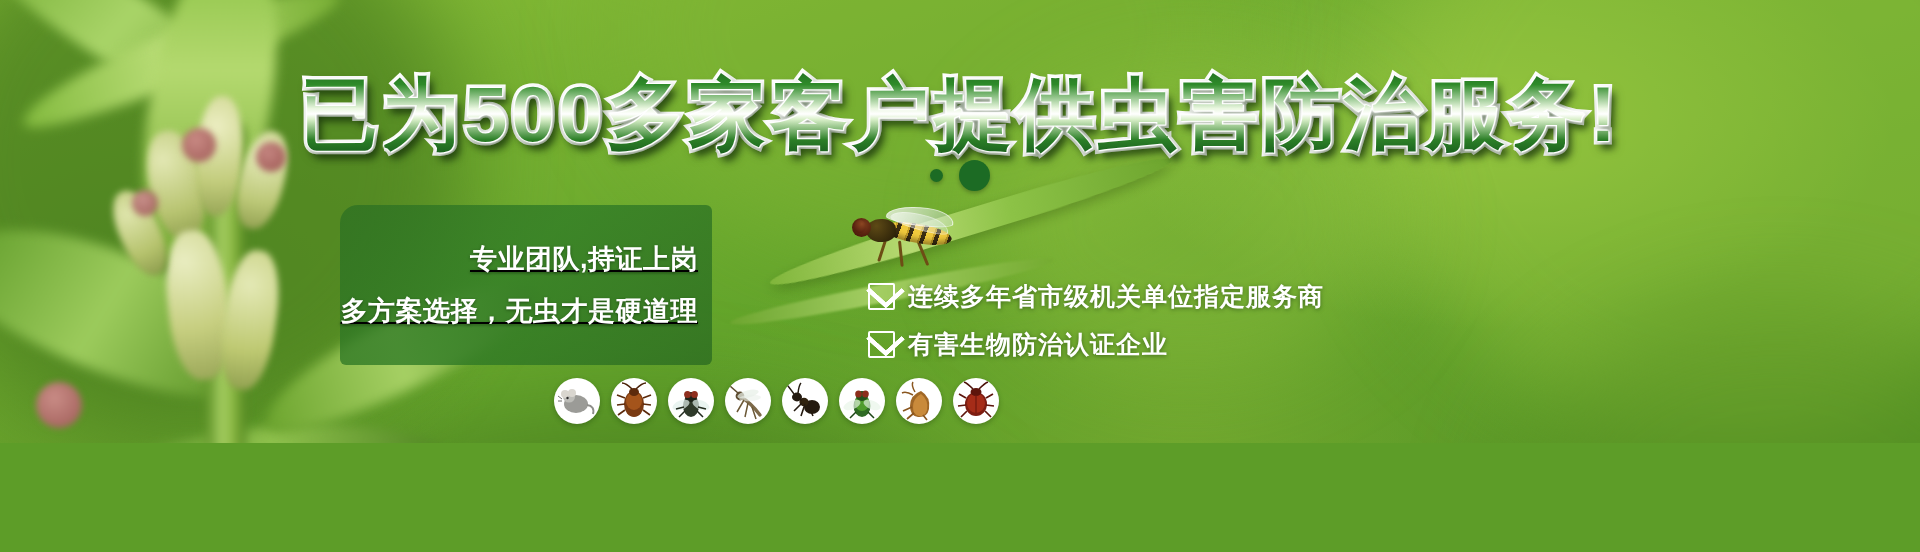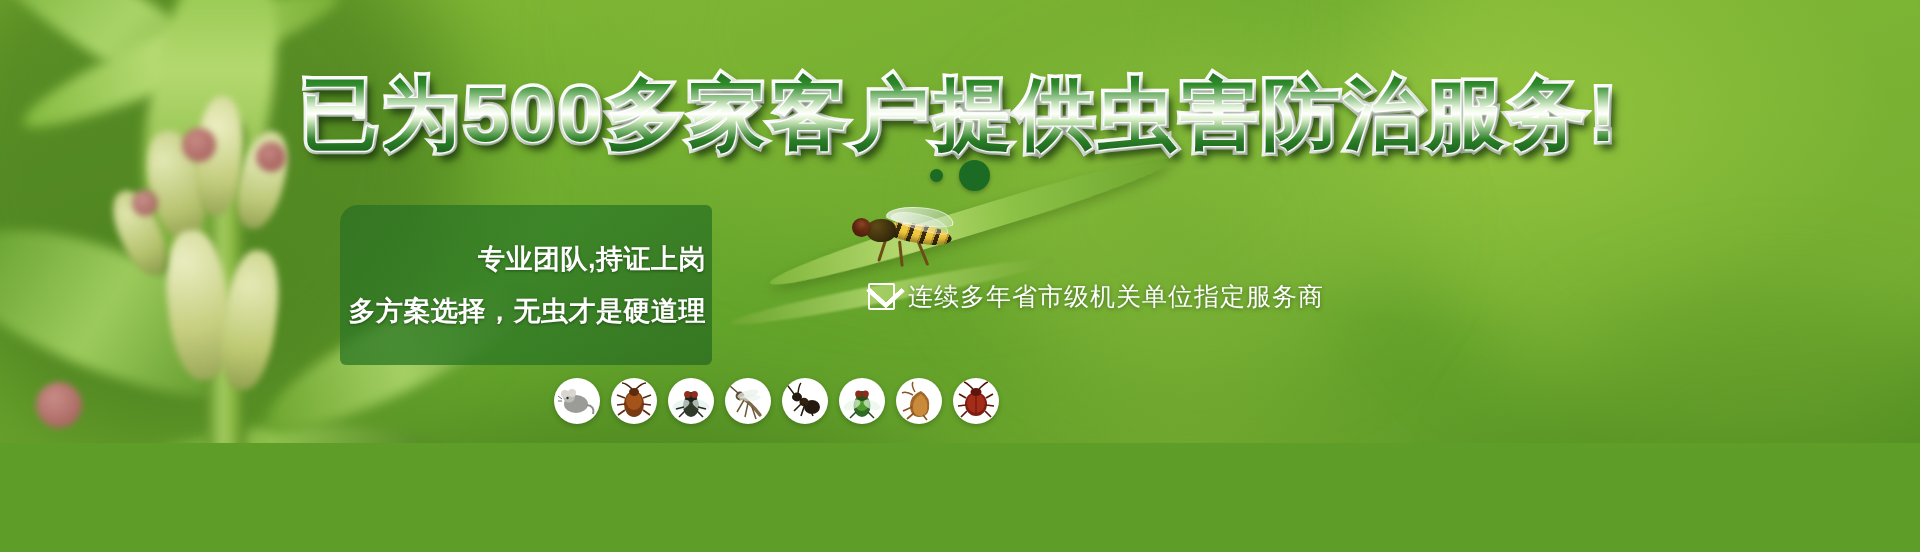--- a/index.html
+++ b/index.html
@@ -88,37 +88,37 @@
 
   
   .panel{
     position:absolute;left:340px;top:205px;width:372px;height:160px;
     background:linear-gradient(135deg,rgba(42,110,34,.72),rgba(48,124,38,.80) 45%,rgba(40,104,32,.74));
     border-radius:18px 6px 6px 6px;
   }
   .panel-lines{
     position:absolute;left:340px;top:205px;width:372px;height:160px;
     display:flex;flex-direction:column;justify-content:center;align-items:flex-end;
-    padding-right:6px;box-sizing:border-box;
+    padding-right:14px;box-sizing:border-box;text-decoration:underline;
   }
   .pline{color:#ffffff;font-weight:bold;white-space:nowrap;
     text-shadow:0 1px 3px rgba(14,40,8,.55);}
   .pline.l1{font-size:27px;letter-spacing:.5px;margin-bottom:16px;}
   .pline.l2{font-size:27px;letter-spacing:.5px;}
   .pline.l3{font-size:27px;letter-spacing:.5px;}
 
   
   .checks{position:absolute;left:868px;top:272px;}
   .check-row{display:flex;align-items:center;height:48px;}
   .check-box{width:23px;height:23px;border:2px solid #ffffff;border-radius:2px;
     position:relative;flex:0 0 auto;margin-right:13px;}
   .check-box:after{content:"";position:absolute;left:2px;top:-7px;width:22px;height:21px;
     border-right:5px solid #ffffff;border-bottom:5px solid #ffffff;
     transform:rotate(42deg) skewX(-6deg);border-radius:1px;}
-  .check-txt{color:#ffffff;font-size:25px;font-weight:normal;letter-spacing:1px;white-space:nowrap;
+  .check-txt{color:#ffffff;font-size:25px;font-weight:bold;letter-spacing:1px;white-space:nowrap;
     text-shadow:0 1px 4px rgba(14,40,8,.5);}
 
   
   .pests{position:absolute;left:554px;top:378px;display:flex;gap:11px;}
   .pest{width:46px;height:46px;border-radius:50%;background:#ffffff;
     box-shadow:0 2px 5px rgba(20,50,10,.3);
     display:flex;align-items:center;justify-content:center;overflow:hidden;position:relative;}
   .pest svg{display:block;}
 </style>
 </head>
@@ -206,20 +206,24 @@
   <div class="panel-lines">
     <div class="pline l1">专业团队,持证上岗</div>
     <div class="pline l2">多方案选择，无虫才是硬道理</div>
   </div>
 
   <div class="checks">
     <div class="check-row">
       <span class="check-box"></span>
       <span class="check-txt">连续多年省市级机关单位指定服务商</span>
     </div>
+    <div class="check-row">
+      <span class="check-box"></span>
+      <span class="check-txt">有害生物防治认证企业</span>
+    </div>
   </div>
 
   <div class="pests">
 
     <div class="pest" title="mouse">
       <svg width="40" height="40" viewBox="0 0 40 40">
         <ellipse cx="19" cy="23" rx="12" ry="9" fill="#9b9b97"></ellipse>
         <ellipse cx="12" cy="16" rx="6" ry="5.5" fill="#bdbdb8"></ellipse>
         <circle cx="8" cy="13" r="4" fill="#d9d6cf"></circle>
         <circle cx="15" cy="12" r="4" fill="#d9d6cf"></circle>

